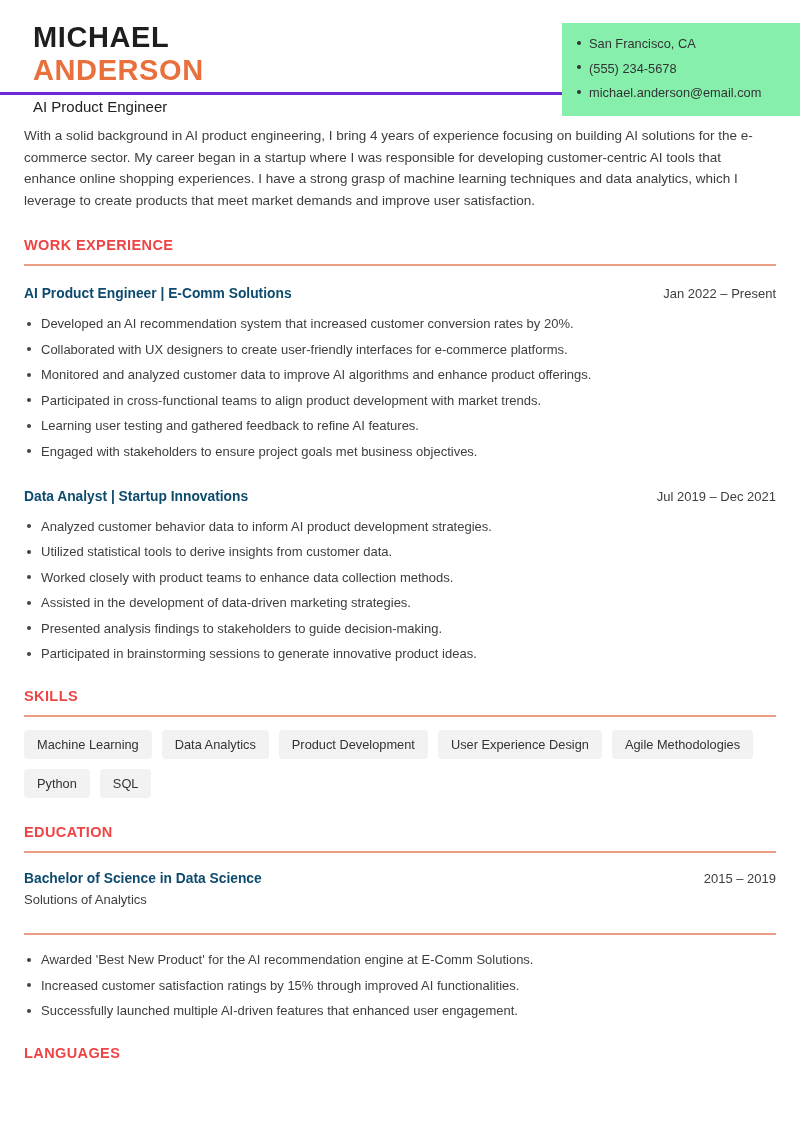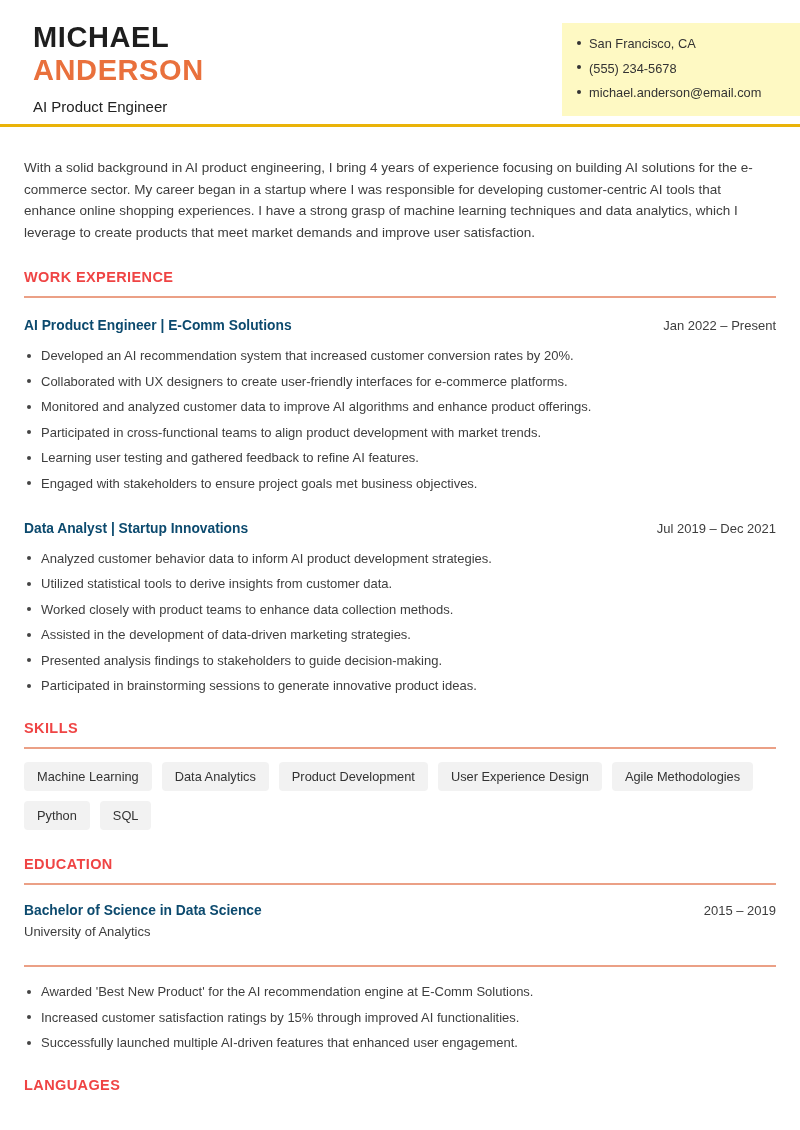--- a/index.html
+++ b/index.html
@@ -13,22 +13,22 @@
     width: 800px;
     height: 1130px;
     background: #ffffff;
     overflow: hidden;
     position: relative;
   }
 
   
   .header {
     position: relative;
-    height: 127px;
-    border-bottom: 3px solid #eab308;
+    height: 95px;
+    border-bottom: 3px solid #6d28d9;
   }
   .name-block { padding: 21px 0 0 33px; }
   .name-line {
     font-size: 29px;
     font-weight: 800;
     letter-spacing: 0.6px;
     line-height: 33px;
     color: #1e1e1e;
   }
   .name-line.last { color: #e9703c; }
@@ -36,21 +36,21 @@
     margin-top: 11px;
     font-size: 15px;
     color: #222222;
   }
   .contact-box {
     position: absolute;
     top: 23px;
     right: 0;
     width: 238px;
     height: 93px;
-    background: #fef9c3;
+    background: #86efac;
     padding: 13px 10px 4px 14px;
   }
   .contact-item {
     position: relative;
     padding-left: 13px;
     font-size: 12.8px;
     color: #333333;
     margin-bottom: 9.5px;
   }
   .contact-item .dot {
@@ -228,21 +228,21 @@
     </div>
 
     <div class="section">
       <div class="section-heading">EDUCATION</div>
       <div class="section-rule"></div>
       <div class="edu">
         <div class="row-between">
           <span class="item-title">Bachelor of Science in Data Science</span>
           <span class="item-dates">2015 – 2019</span>
         </div>
-        <div class="edu-school">University of Analytics</div>
+        <div class="edu-school">Solutions of Analytics</div>
       </div>
     </div>
 
     <div class="section">
       <div class="section-rule"></div>
       <ul class="bullets" style="margin-top:17px;">
         <li><span class="dot"></span><span>Awarded 'Best New Product' for the AI recommendation engine at E-Comm Solutions.</span></li>
         <li><span class="dot"></span><span>Increased customer satisfaction ratings by 15% through improved AI functionalities.</span></li>
         <li><span class="dot"></span><span>Successfully launched multiple AI-driven features that enhanced user engagement.</span></li>
       </ul>

